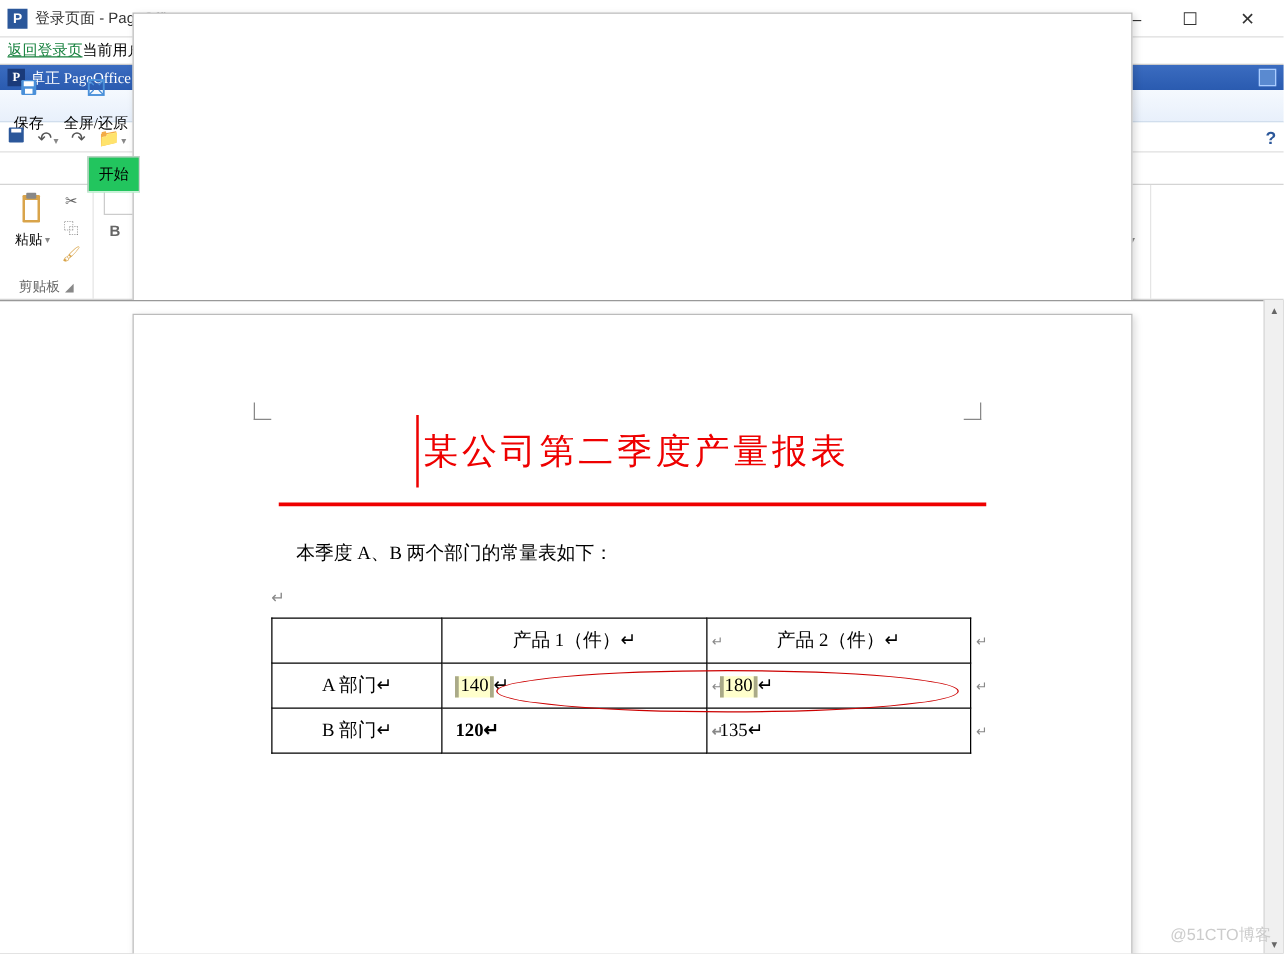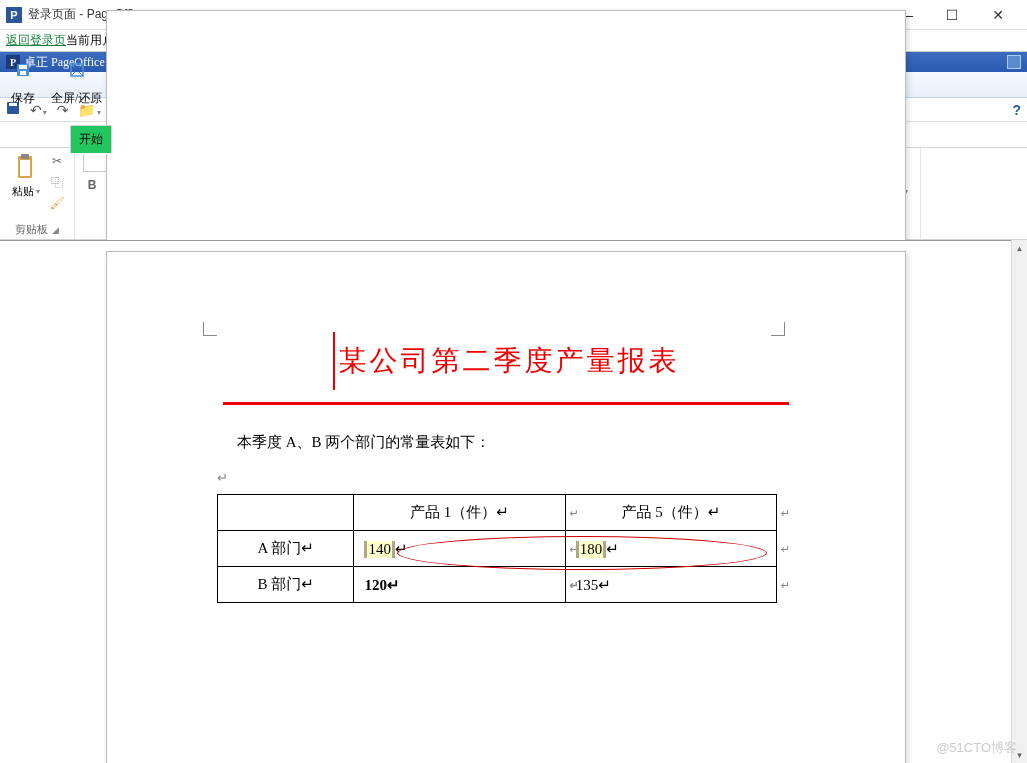--- a/index.html
+++ b/index.html
@@ -314,21 +314,21 @@
         <div class="doc-title">某公司第二季度产量报表</div>
         <div class="redline"></div>
         <div class="doc-sub">本季度 A、B 两个部门的常量表如下：</div>
         <div class="para-mark">↵</div>
         <div style="position:relative;">
           <table class="tbl">
             <tbody>
                 <tr>
               <td></td>
               <td><span>产品 1（件）</span>↵<span class="cell-mark">↵</span></td>
-              <td><span>产品 5（件）</span>↵<span class="cell-mark">↵</span></td>
+              <td><span>产品 2（件）</span>↵<span class="cell-mark">↵</span></td>
             </tr>
             <tr>
               <td><span>A 部门</span>↵</td>
               <td class="hl" style="text-align:left;"><span class="field">140</span>↵<span class="cell-mark">↵</span></td>
               <td class="hl" style="text-align:left;"><span class="field">180</span>↵<span class="cell-mark">↵</span></td>
             </tr>
             <tr>
               <td><span>B 部门</span>↵</td>
               <td style="text-align:left;font-weight:bold;"><span>120</span>↵<span class="cell-mark">↵</span></td>
               <td style="text-align:left;"><span>135</span>↵<span class="cell-mark">↵</span></td>

